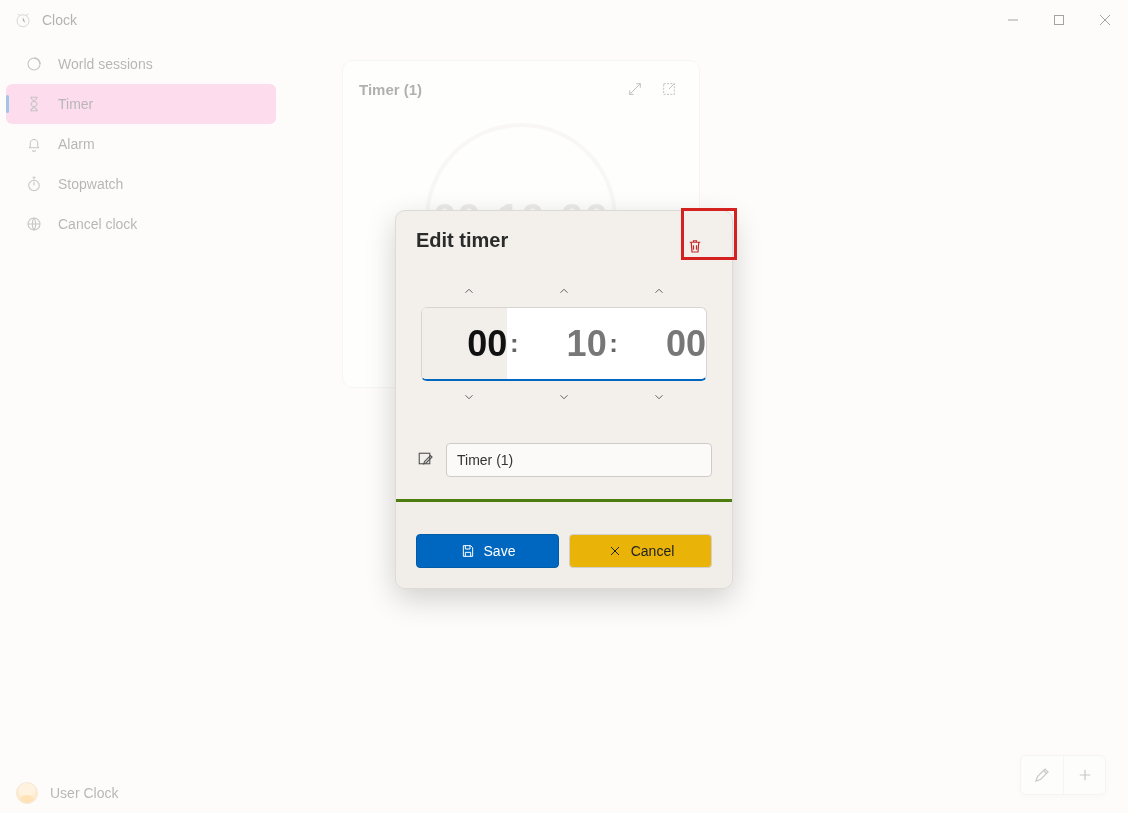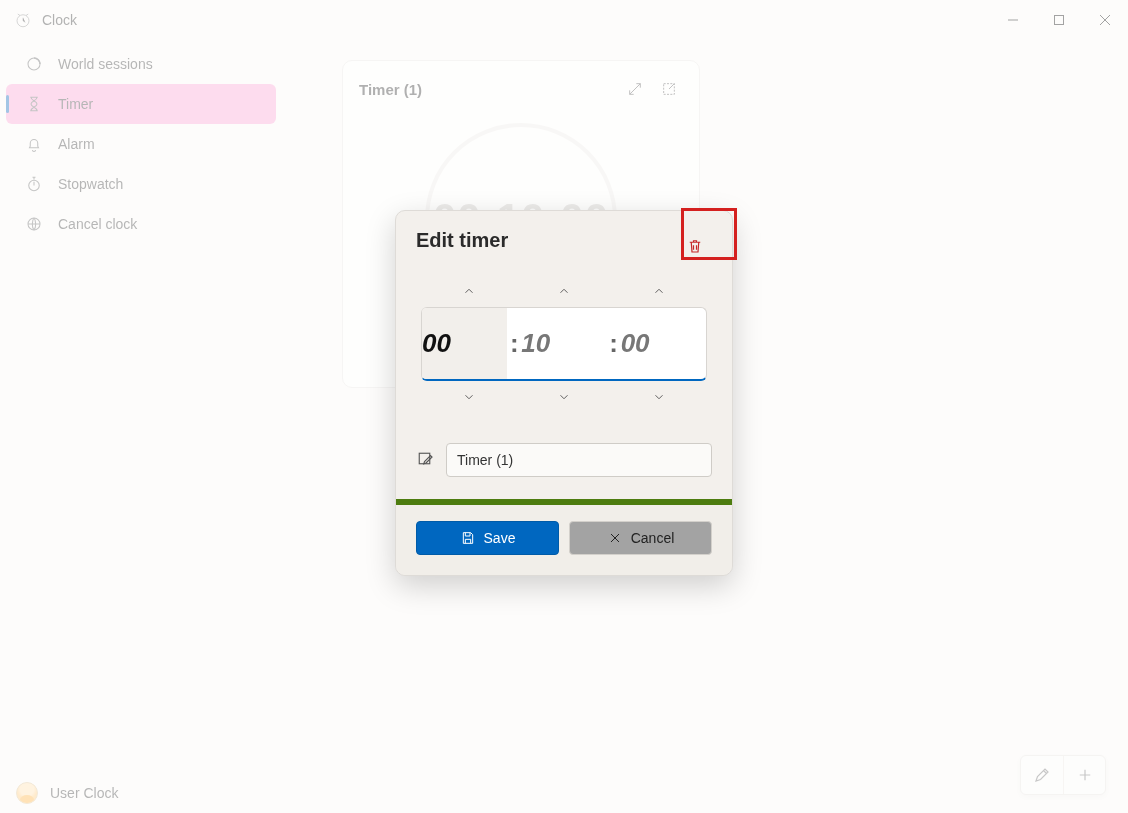--- a/index.html
+++ b/index.html
@@ -53,34 +53,34 @@
   .modal-title{font-size:20px;font-weight:600;}
   .modal-head-spacer{flex:1;}
   .delete-btn{width:34px;height:34px;display:flex;align-items:center;justify-content:center;border-radius:4px;}
   .delete-btn svg{width:18px;height:18px;stroke:var(--red);fill:none;stroke-width:1.6;}
   .delete-highlight{position:absolute;border:3px solid #d4201f;width:56px;height:52px;right:-5px;top:-3px;}
   .spinners{display:flex;flex-direction:column;align-items:center;padding:6px 20px 14px;}
   .arrow-row{display:flex;width:286px;justify-content:space-around;}
   .arrow{width:60px;height:24px;display:flex;align-items:center;justify-content:center;}
   .arrow svg{width:14px;height:14px;stroke:#555;fill:none;stroke-width:1.6;}
   .time-input{display:flex;align-items:center;width:286px;height:74px;background:#fff;border:1px solid #d8d5d1;border-radius:6px;border-bottom:2px solid var(--accent);margin:4px 0;}
-  .seg{flex:1;text-align:left;font-size:26px;font-weight:700;font-style:italic;}
+  .seg{flex:1;text-align:right;font-size:36px;font-weight:700;}
   .seg.active-seg{color:#111;}
   .seg.dim-seg{color:#777;}
   .colon{width:14px;text-align:center;font-size:26px;font-weight:700;color:#666;}
   .seg-wrap{flex:1;height:100%;display:flex;align-items:center;justify-content:center;}
   .seg-wrap.highlight{background:#f2efeb;border-radius:4px 0 0 4px;}
   .name-row{display:flex;align-items:center;padding:20px 20px 22px;gap:10px;}
   .name-icon{width:20px;height:20px;display:flex;align-items:center;justify-content:center;}
   .name-icon svg{width:18px;height:18px;stroke:#555;fill:none;stroke-width:1.5;}
   .name-input{flex:1;height:34px;border:1px solid #cfccc7;background:#fbfaf8;border-radius:4px;padding:0 10px;font-size:14px;color:#333;}
-  .modal-footer{display:flex;gap:10px;padding:16px 20px 20px;border-top:6px solid #4d7c0f;background:#f1eee9;border-radius:0 0 10px 10px;text-align:right;}
+  .modal-footer{display:flex;gap:10px;padding:32px 20px 20px;border-top:3px solid #4d7c0f;background:#f1eee9;border-radius:0 0 10px 10px;text-align:right;}
   .btn{flex:1;height:34px;border-radius:4px;display:flex;align-items:center;justify-content:center;gap:8px;font-size:14px;cursor:default;}
   .btn-primary{background:#0067c0;color:#fff;border:1px solid #005ba8;}
-  .btn-secondary{background:#a3a3a3;border:1px solid #d3d0cb;color:#222;}
+  .btn-secondary{background:#eab308;border:1px solid #d3d0cb;color:#222;}
   .btn svg{width:16px;height:16px;stroke:currentColor;fill:none;stroke-width:1.5;}
   
   .fab{position:absolute;right:22px;bottom:18px;display:flex;background:#fbfaf8;border:1px solid #e6e3df;border-radius:6px;overflow:hidden;box-shadow:0 2px 6px rgba(0,0,0,0.05);}
   .fab .fab-btn{width:42px;height:38px;display:flex;align-items:center;justify-content:center;}
   .fab .fab-btn + .fab-btn{border-left:1px solid #eae7e2;}
   .fab svg{width:18px;height:18px;stroke:#767676;fill:none;stroke-width:1.6;}
 </style>
 </head>
 <body>
 

